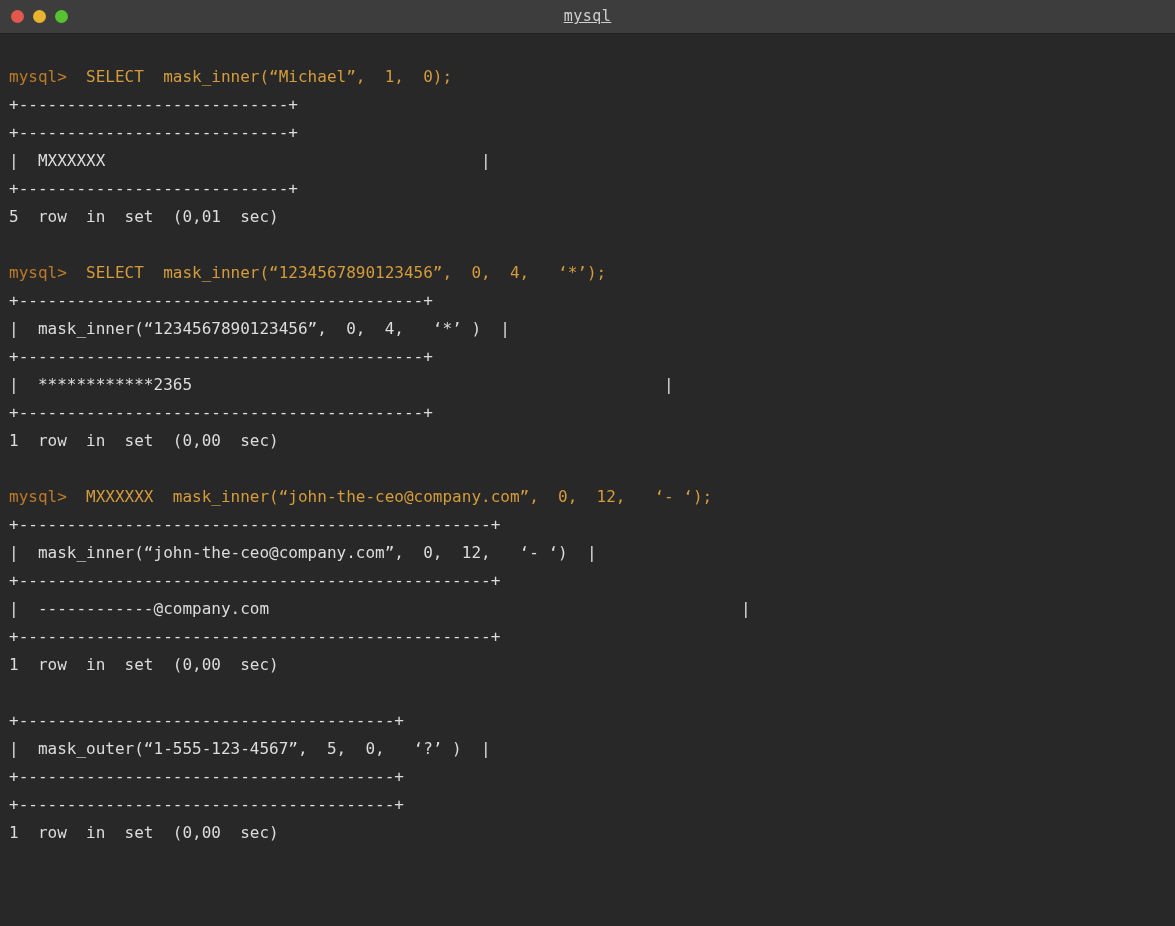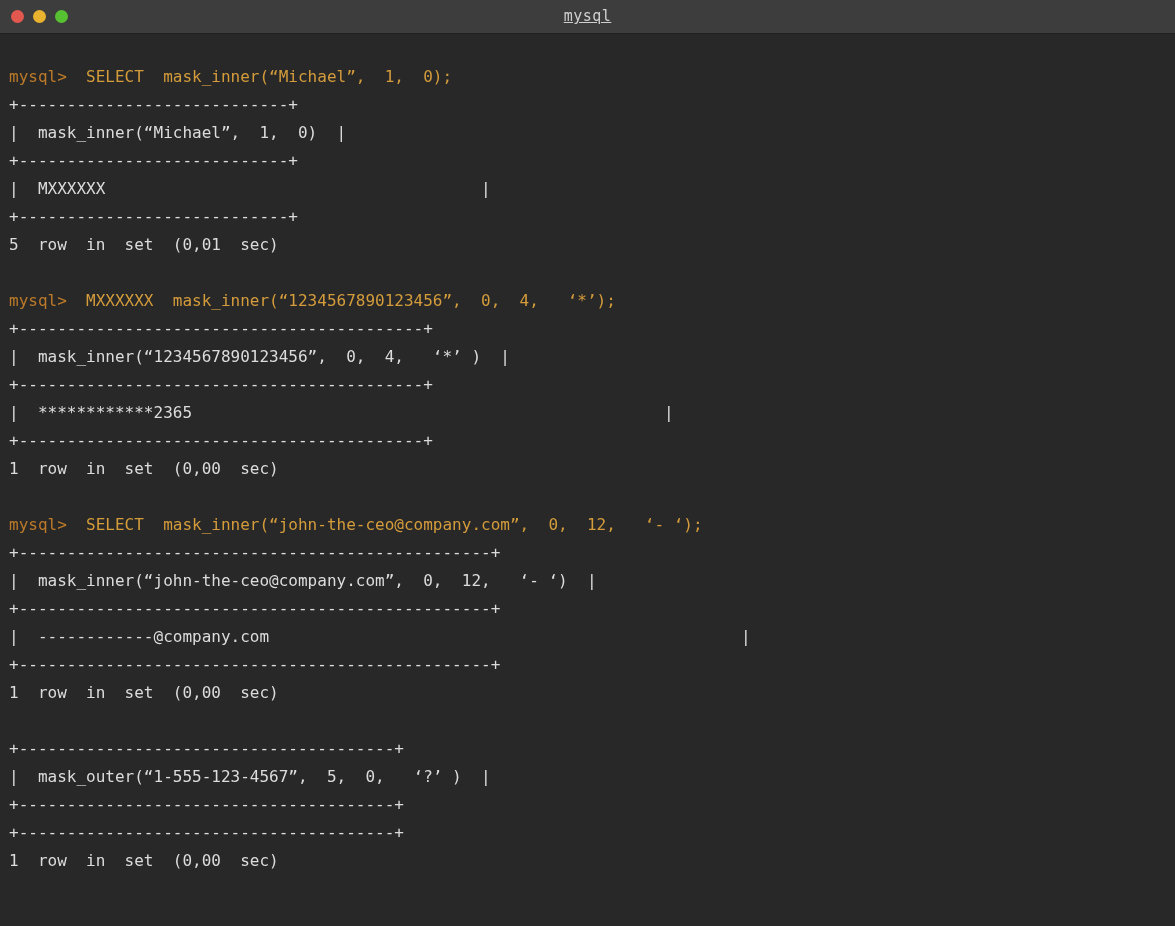--- a/index.html
+++ b/index.html
@@ -54,35 +54,34 @@
     <div class="lights">
       <span class="light red"></span>
       <span class="light yellow"></span>
       <span class="light green"></span>
     </div>
     <div class="title">mysql</div>
   </div>
   <div class="screen" id="screen">
       <div class="line query"><span class="prompt">mysql&gt;</span><span class="cmd">  SELECT  mask_inner(“Michael”,  1,  0);</span></div>
       <div class="line border">+----------------------------+</div>
-      <div class="line row">|  mask_inner(“Michael”,  1,  0)  |</div>
       <div class="line border">+----------------------------+</div>
       <div class="line row">|  MXXXXXX                                       |</div>
       <div class="line border">+----------------------------+</div>
       <div class="line status">5  row  in  set  (0,01  sec)</div>
       <div class="blank"></div>
-      <div class="line query"><span class="prompt">mysql&gt;</span><span class="cmd">  MXXXXXX  mask_inner(“1234567890123456”,  0,  4,   ‘*’);</span></div>
+      <div class="line query"><span class="prompt">mysql&gt;</span><span class="cmd">  SELECT  mask_inner(“1234567890123456”,  0,  4,   ‘*’);</span></div>
       <div class="line border">+------------------------------------------+</div>
       <div class="line row">|  mask_inner(“1234567890123456”,  0,  4,   ‘*’ )  |</div>
       <div class="line border">+------------------------------------------+</div>
       <div class="line row">|  ************2365                                                 |</div>
       <div class="line border">+------------------------------------------+</div>
       <div class="line status">1  row  in  set  (0,00  sec)</div>
       <div class="blank"></div>
-      <div class="line query"><span class="prompt">mysql&gt;</span><span class="cmd">  SELECT  mask_inner(“john-the-ceo@company.com”,  0,  12,   ‘- ‘);</span></div>
+      <div class="line query"><span class="prompt">mysql&gt;</span><span class="cmd">  MXXXXXX  mask_inner(“john-the-ceo@company.com”,  0,  12,   ‘- ‘);</span></div>
       <div class="line border">+-------------------------------------------------+</div>
       <div class="line row">|  mask_inner(“john-the-ceo@company.com”,  0,  12,   ‘- ‘)  |</div>
       <div class="line border">+-------------------------------------------------+</div>
       <div class="line row">|  ------------@company.com                                                 |</div>
       <div class="line border">+-------------------------------------------------+</div>
       <div class="line status">1  row  in  set  (0,00  sec)</div>
       <div class="blank"></div>
       <div class="line border">+---------------------------------------+</div>
       <div class="line row">|  mask_outer(“1-555-123-4567”,  5,  0,   ‘?’ )  |</div>
       <div class="line border">+---------------------------------------+</div>

